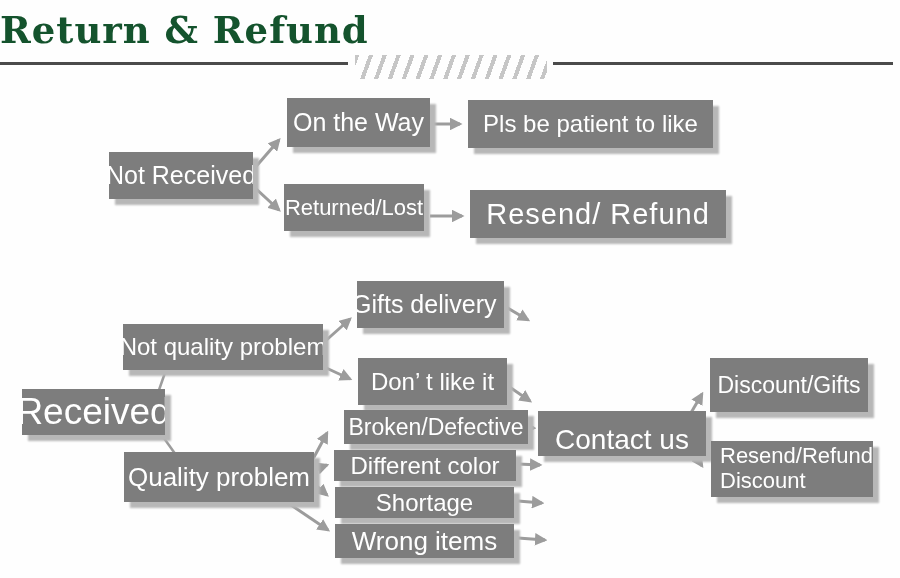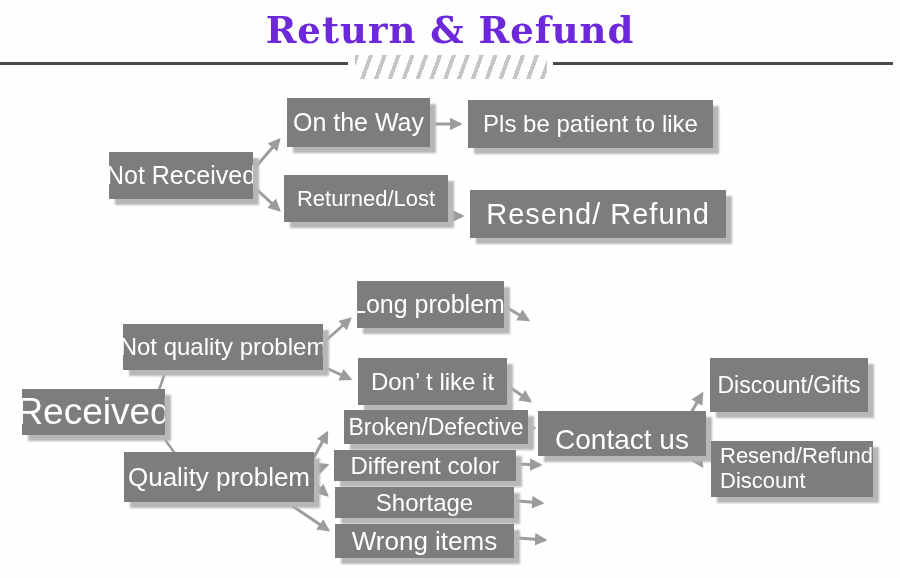--- a/index.html
+++ b/index.html
@@ -10,26 +10,25 @@
     overflow: hidden;
   }
   .stage {
     position: relative;
     width: 900px; height: 578px;
     background: #fefefe;
   }
   
   .title {
     position: absolute; left: 0; top: 8px; width: 900px;
-    text-align: center;
     font-family: "DejaVu Serif", "Liberation Serif", serif;
     font-weight: 700;
     font-size: 37px;
     letter-spacing: 1px;
-    color: #6d28d9;
+    color: #14532d;
   }
   .rule {
     position: absolute; top: 62px; height: 3px;
     background: #4b4b4b;
   }
   .rule-left  { left: 0;   width: 348px; }
   .rule-right { left: 553px; width: 340px; }
   .hatch {
     position: absolute; left: 355px; top: 55px;
     width: 192px; height: 24px;
@@ -47,21 +46,21 @@
     display: flex;
     align-items: center;
     justify-content: center;
     white-space: nowrap;
     box-shadow: 6px 6px 2px #b7b7b7;
     overflow: hidden;
   }
   .n-not-received    { left: 109px; top: 152px; width: 144px; height: 47px; font-size: 25px; }
   .n-on-the-way      { left: 287px; top:  98px; width: 143px; height: 49px; font-size: 25px; }
   .n-pls-wait        { left: 468px; top: 100px; width: 245px; height: 48px; font-size: 24px; }
-  .n-returned-lost   { left: 284px; top: 175px; width: 164px; height: 47px; font-size: 22px; }
+  .n-returned-lost   { left: 284px; top: 184px; width: 140px; height: 47px; font-size: 22px; }
   .n-resend-refund   { left: 470px; top: 190px; width: 256px; height: 48px; font-size: 29px; letter-spacing: 1px; }
   .n-received        { left:  22px; top: 389px; width: 143px; height: 46px; font-size: 37px; }
   .n-not-quality     { left: 123px; top: 324px; width: 200px; height: 46px; font-size: 24px; }
   .n-long-delivery   { left: 357px; top: 281px; width: 147px; height: 47px; font-size: 25px;
                        justify-content: flex-start; }
   .n-long-delivery span { margin-left: -5px; }
   .n-dont-like       { left: 358px; top: 358px; width: 149px; height: 47px; font-size: 24px; }
   .n-quality-problem { left: 124px; top: 452px; width: 190px; height: 50px; font-size: 26px; align-items: center; }
   .n-broken          { left: 344px; top: 410px; width: 184px; height: 34px; font-size: 23px; }
   .n-different-color { left: 334px; top: 450px; width: 182px; height: 31px; font-size: 24px; }
@@ -143,21 +142,21 @@
     <span>Resend/ Refund</span>
   </div>
 
   <div class="node n-received">
     <span>Received</span>
   </div>
   <div class="node n-not-quality">
     <span>Not quality problem</span>
   </div>
   <div class="node n-long-delivery">
-    <span>Long problem</span>
+    <span>Gifts delivery</span>
   </div>
   <div class="node n-dont-like">
     <span>Don’ t like it</span>
   </div>
   <div class="node n-quality-problem">
     <span>Quality problem</span>
   </div>
   <div class="node n-broken">
     <span>Broken/Defective</span>
   </div>

